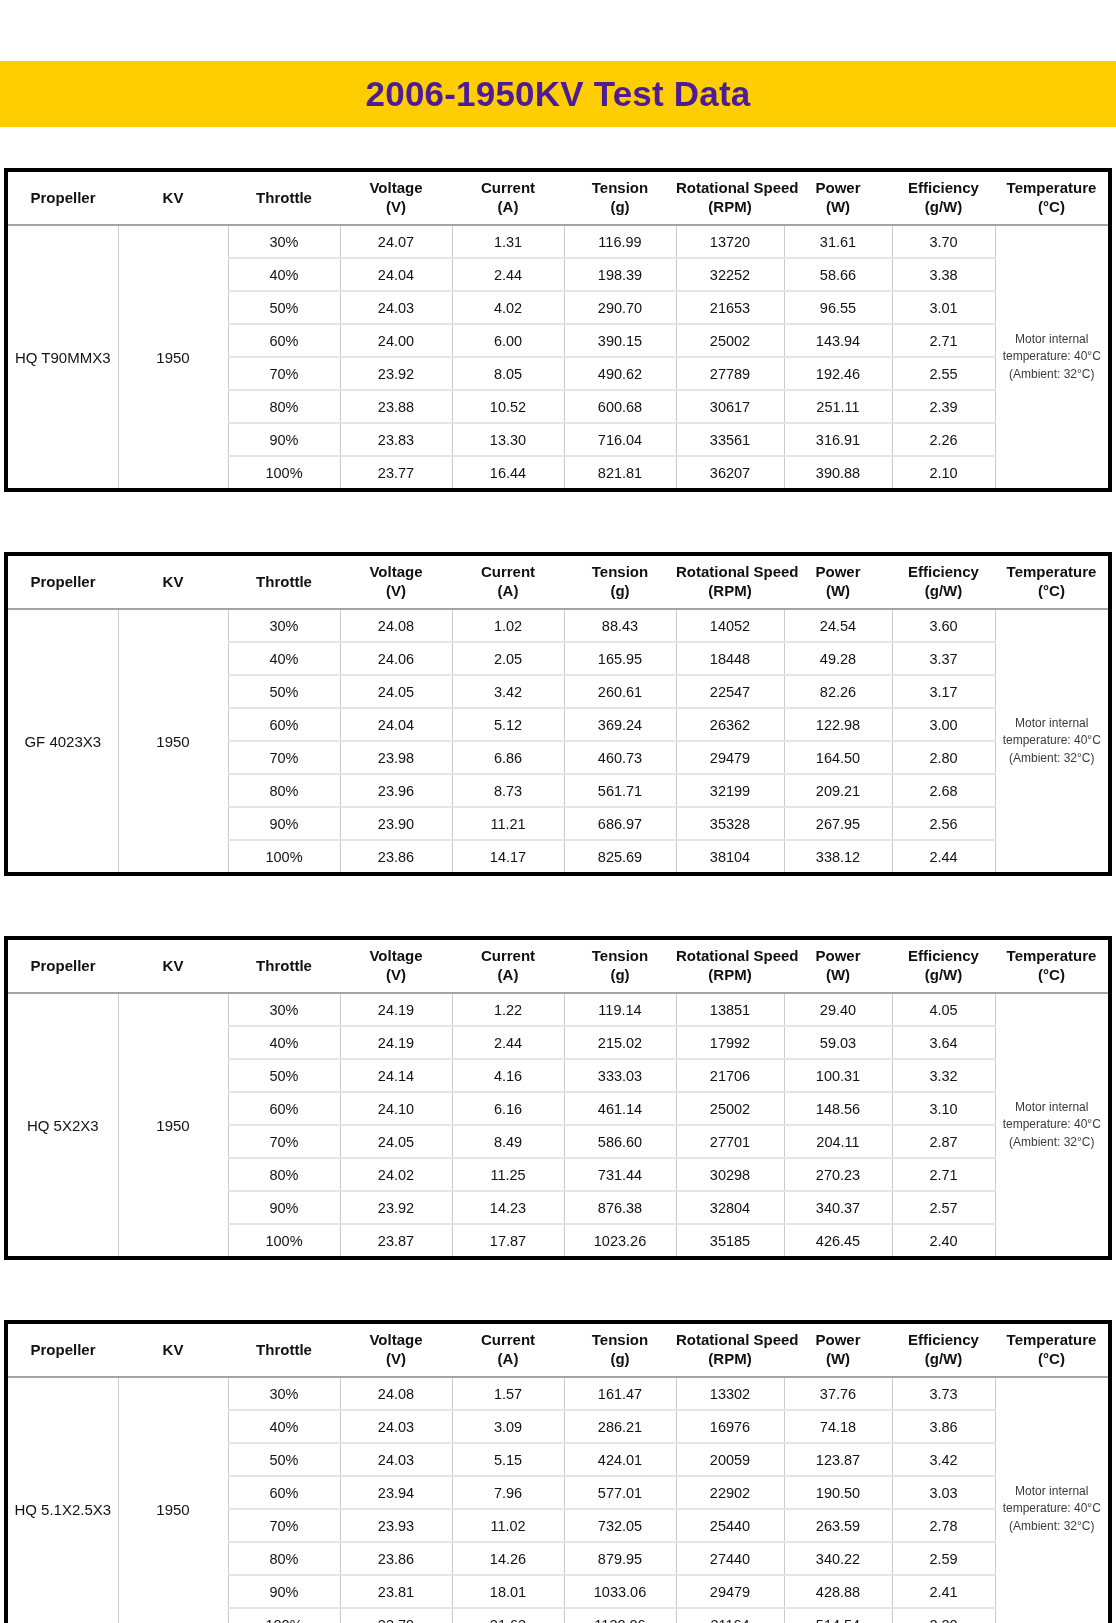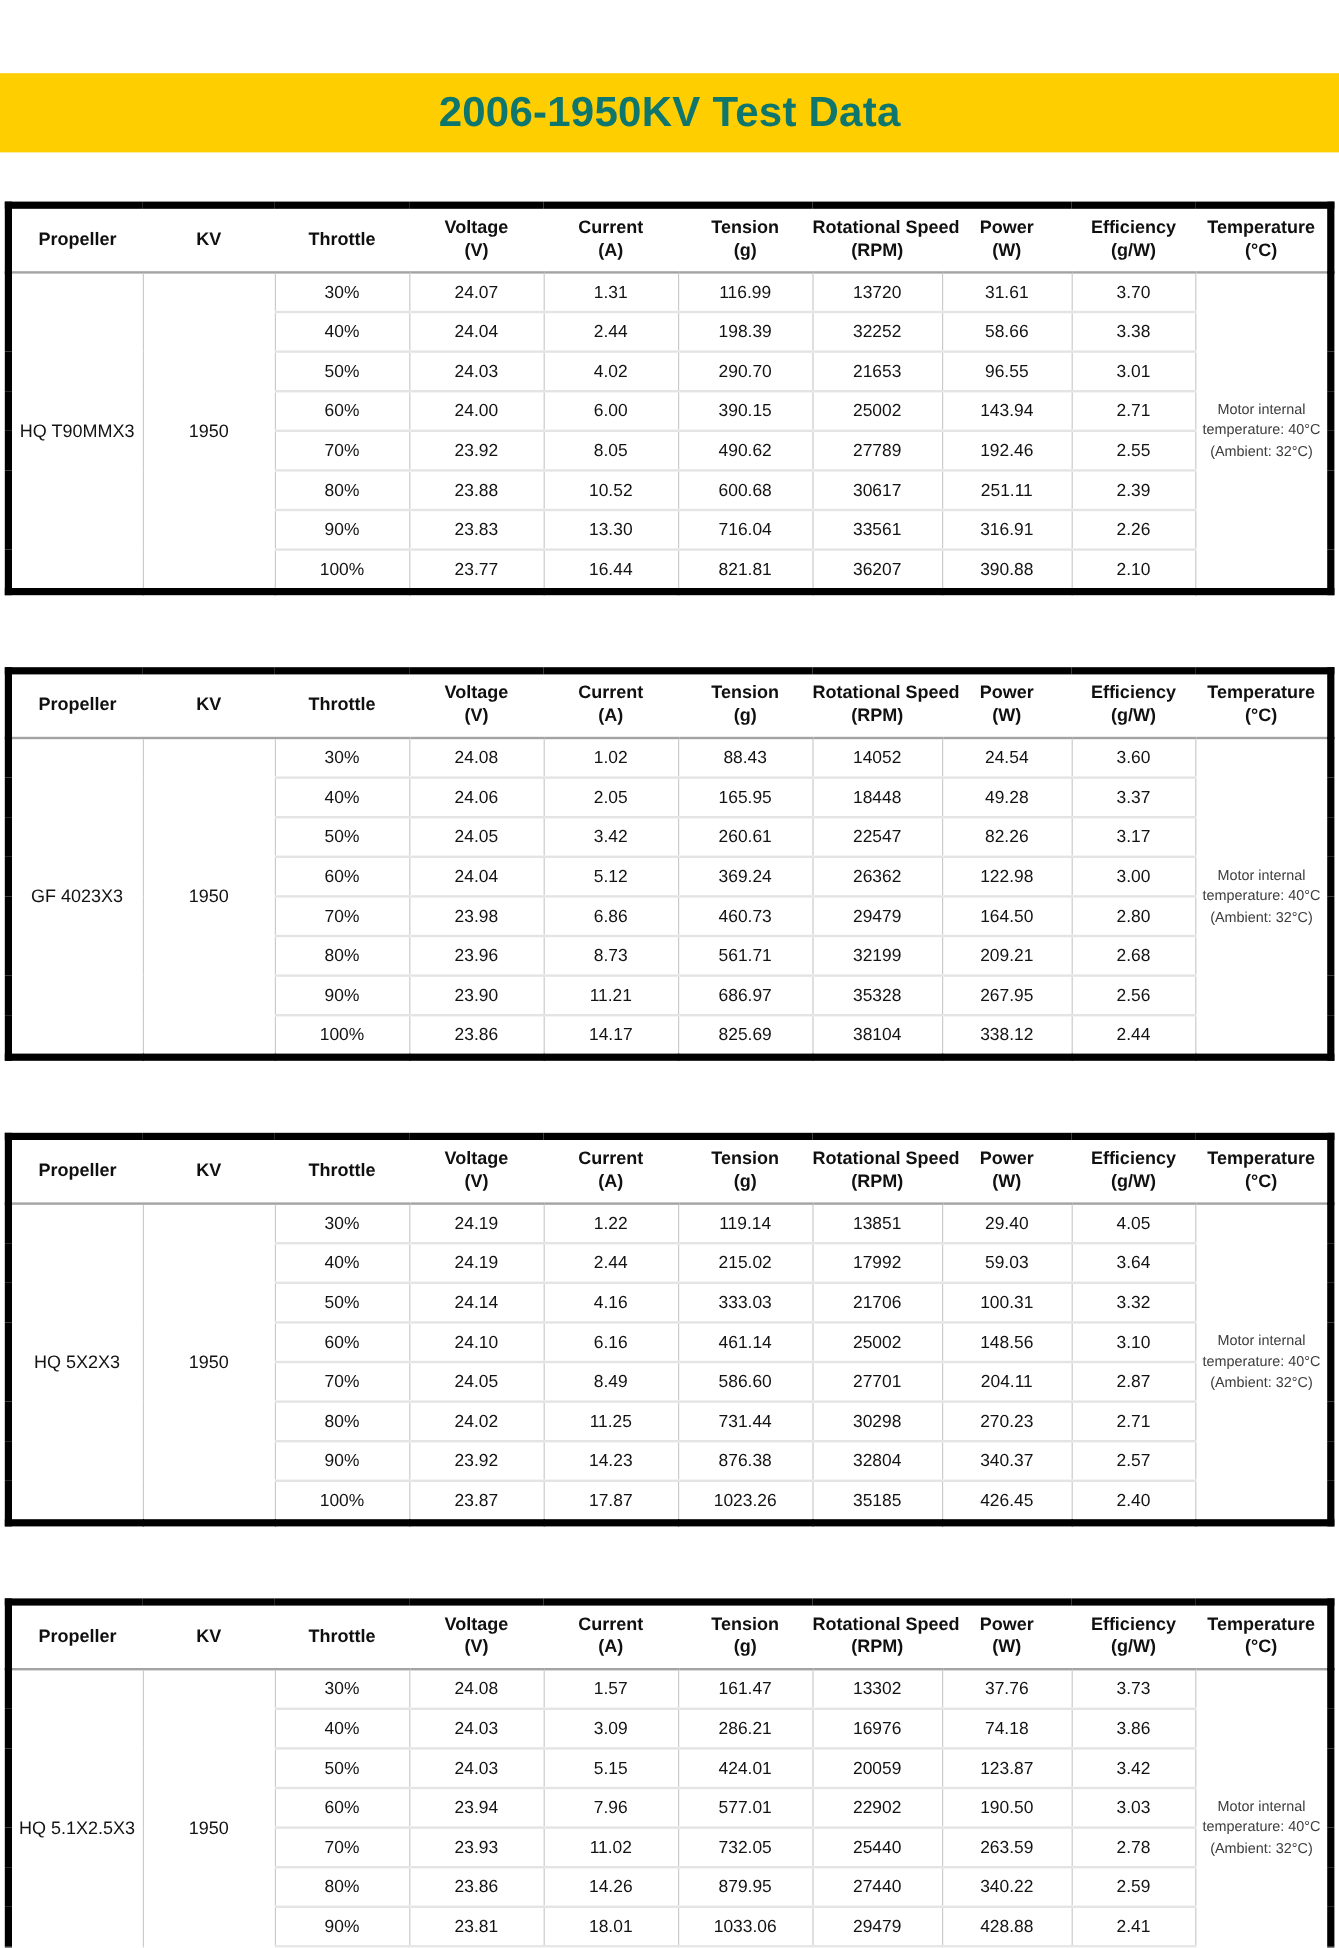--- a/index.html
+++ b/index.html
@@ -19,31 +19,31 @@
     background: #FFCE00;
     display: flex;
     align-items: center;
     justify-content: center;
   }
   .banner h1 {
     margin: 0;
     font-size: 35px;
     font-weight: 700;
     letter-spacing: 0.2px;
-    color: #0f766e;
+    color: #4c1d95;
   }
   main { padding: 0 4px; }
   section.table-block { margin-top: 60px; }
   section.table-block:first-child { margin-top: 41px; }
 
   table {
     width: 100%;
     border-collapse: collapse;
     table-layout: fixed;
-    border: 6px solid #000000;
+    border: 4px solid #000000;
   }
   col.c-prop      { width: 112px; }
   col.c-kv        { width: 110px; }
   col.c-throttle  { width: 112px; }
   col.c-voltage   { width: 112px; }
   col.c-current   { width: 112px; }
   col.c-tension   { width: 112px; }
   col.c-rpm       { width: 108px; }
   col.c-power     { width: 108px; }
   col.c-eff       { width: 103px; }

